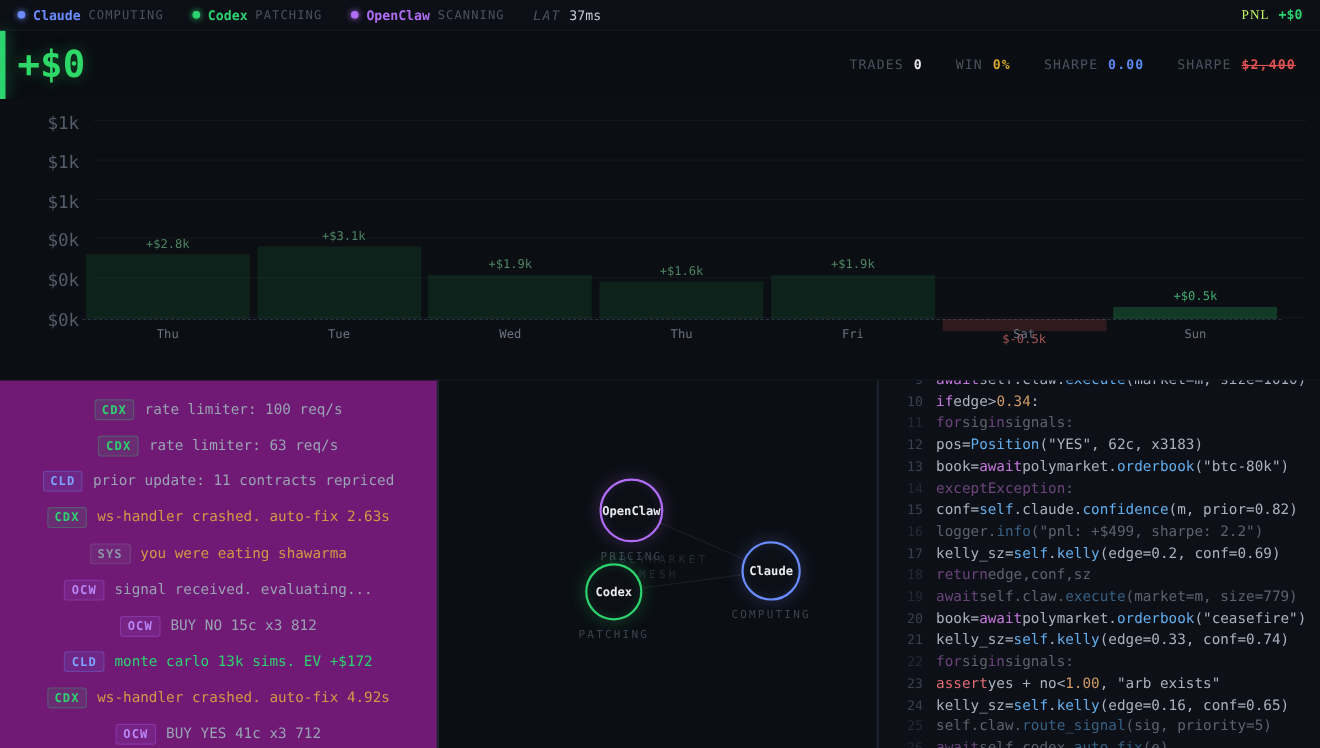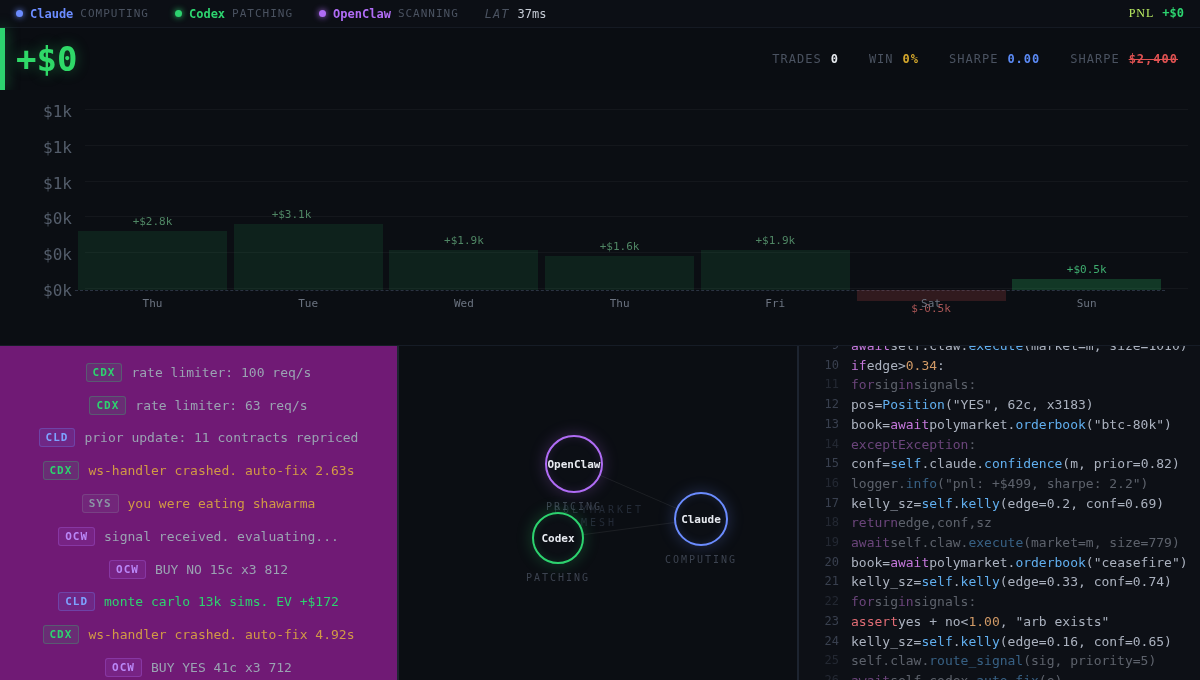--- a/index.html
+++ b/index.html
@@ -143,21 +143,21 @@
       <div class="ytick" style="top: 119.4px;">$0k</div>
       <div class="gridline" style="top: 162.2px;"></div>
       <div class="ytick" style="top: 155.2px;">$0k</div>
       <div class="gridline" style="top: 198px;"></div>
       <div class="ytick" style="top: 191px;">$0k</div>
       <div class="zero-line" style="top: 200px;"></div>
       <div class="bar" style="left: 78px; width: 149px; height: 59.36px; top: 140.64px; background: rgba(45, 211, 111, 0.1);"></div>
       <div class="bar-label" style="left: 78px; width: 149px; color: rgb(79, 134, 100); top: 124.64px;">+$2.8k</div>
       <div class="xtick" style="left: 78px; width: 149px; top: 207px;">Thu</div>
       <div class="bar" style="left: 233.7px; width: 149px; height: 65.72px; top: 134.28px; background: rgba(45, 211, 111, 0.1);"></div>
-      <div class="bar-label" style="left: 217px; width: 149px; color: rgb(79, 134, 100); top: 118.28px;">+$3.1k</div>
+      <div class="bar-label" style="left: 238px; width: 149px; color: rgb(79, 134, 100); top: 118.28px;">+$3.1k</div>
       <div class="xtick" style="left: 233.7px; width: 149px; top: 207px;">Tue</div>
       <div class="bar" style="left: 389.4px; width: 149px; height: 40.28px; top: 159.72px; background: rgba(45, 211, 111, 0.1);"></div>
       <div class="bar-label" style="left: 389.4px; width: 149px; color: rgb(79, 134, 100); top: 143.72px;">+$1.9k</div>
       <div class="xtick" style="left: 389.4px; width: 149px; top: 207px;">Wed</div>
       <div class="bar" style="left: 545.1px; width: 149px; height: 33.92px; top: 166.08px; background: rgba(45, 211, 111, 0.1);"></div>
       <div class="bar-label" style="left: 545.1px; width: 149px; color: rgb(79, 134, 100); top: 150.08px;">+$1.6k</div>
       <div class="xtick" style="left: 545.1px; width: 149px; top: 207px;">Thu</div>
       <div class="bar" style="left: 700.8px; width: 149px; height: 40.28px; top: 159.72px; background: rgba(45, 211, 111, 0.1);"></div>
       <div class="bar-label" style="left: 700.8px; width: 149px; color: rgb(79, 134, 100); top: 143.72px;">+$1.9k</div>
       <div class="xtick" style="left: 700.8px; width: 149px; top: 207px;">Fri</div>

